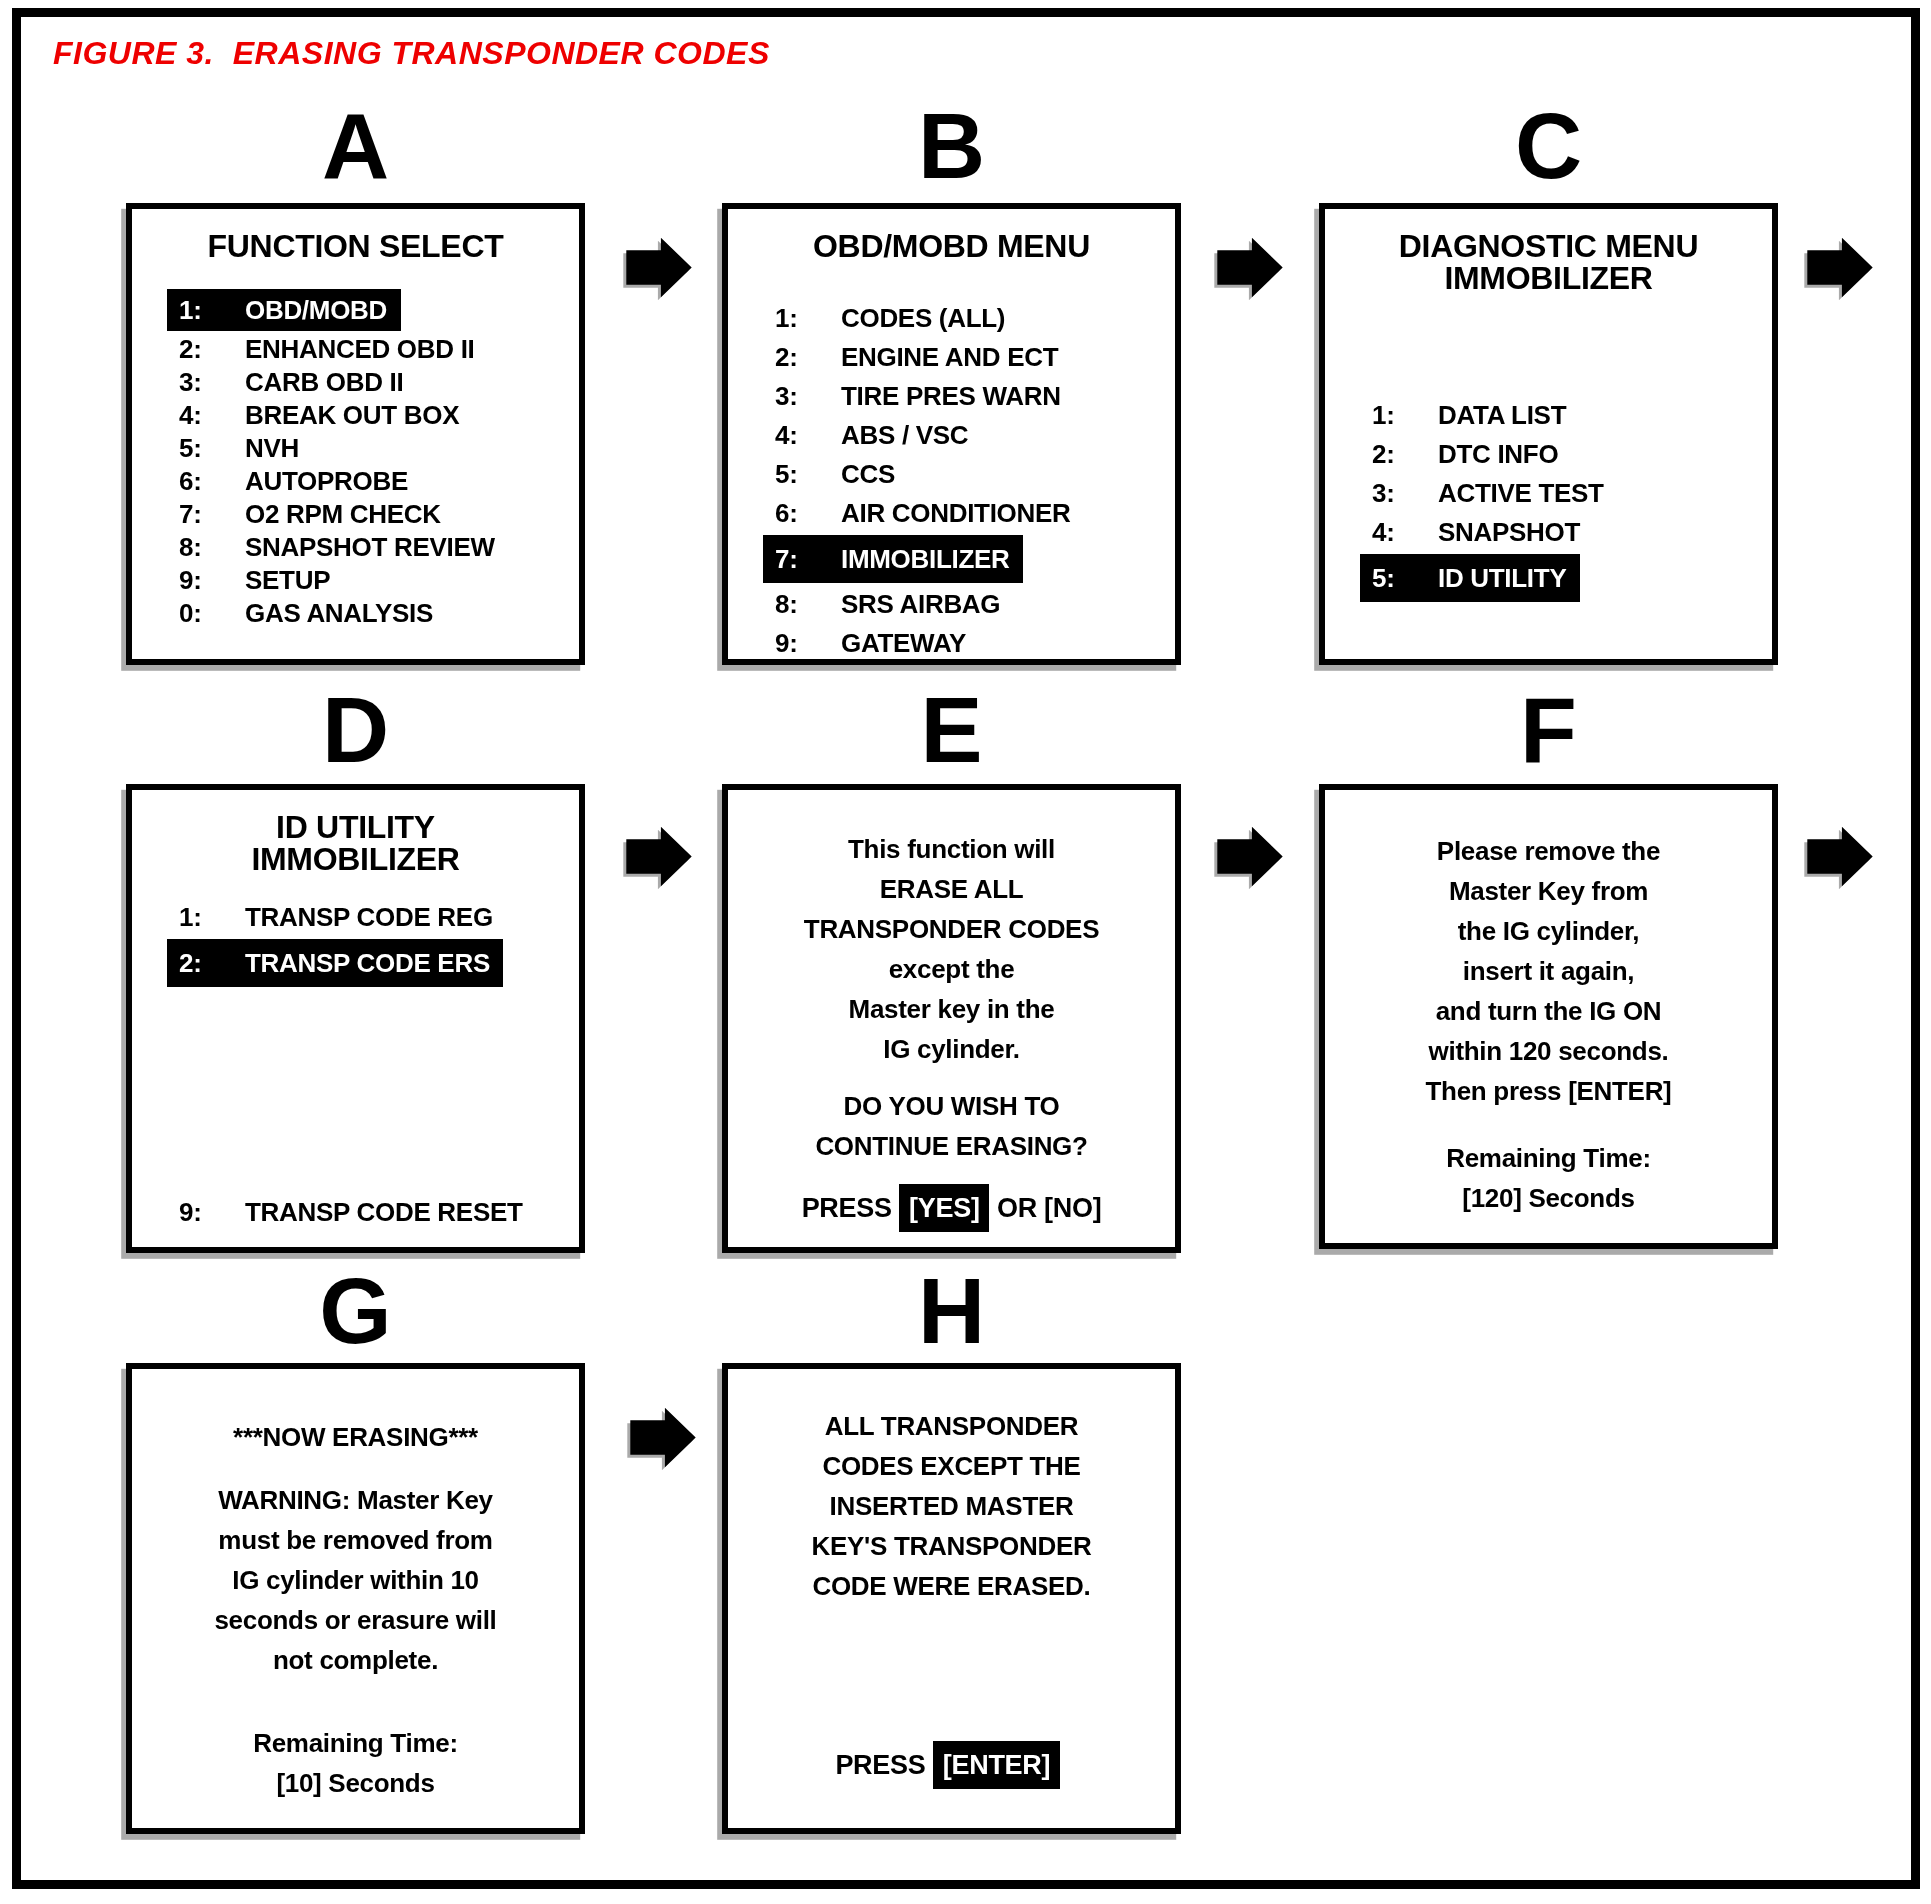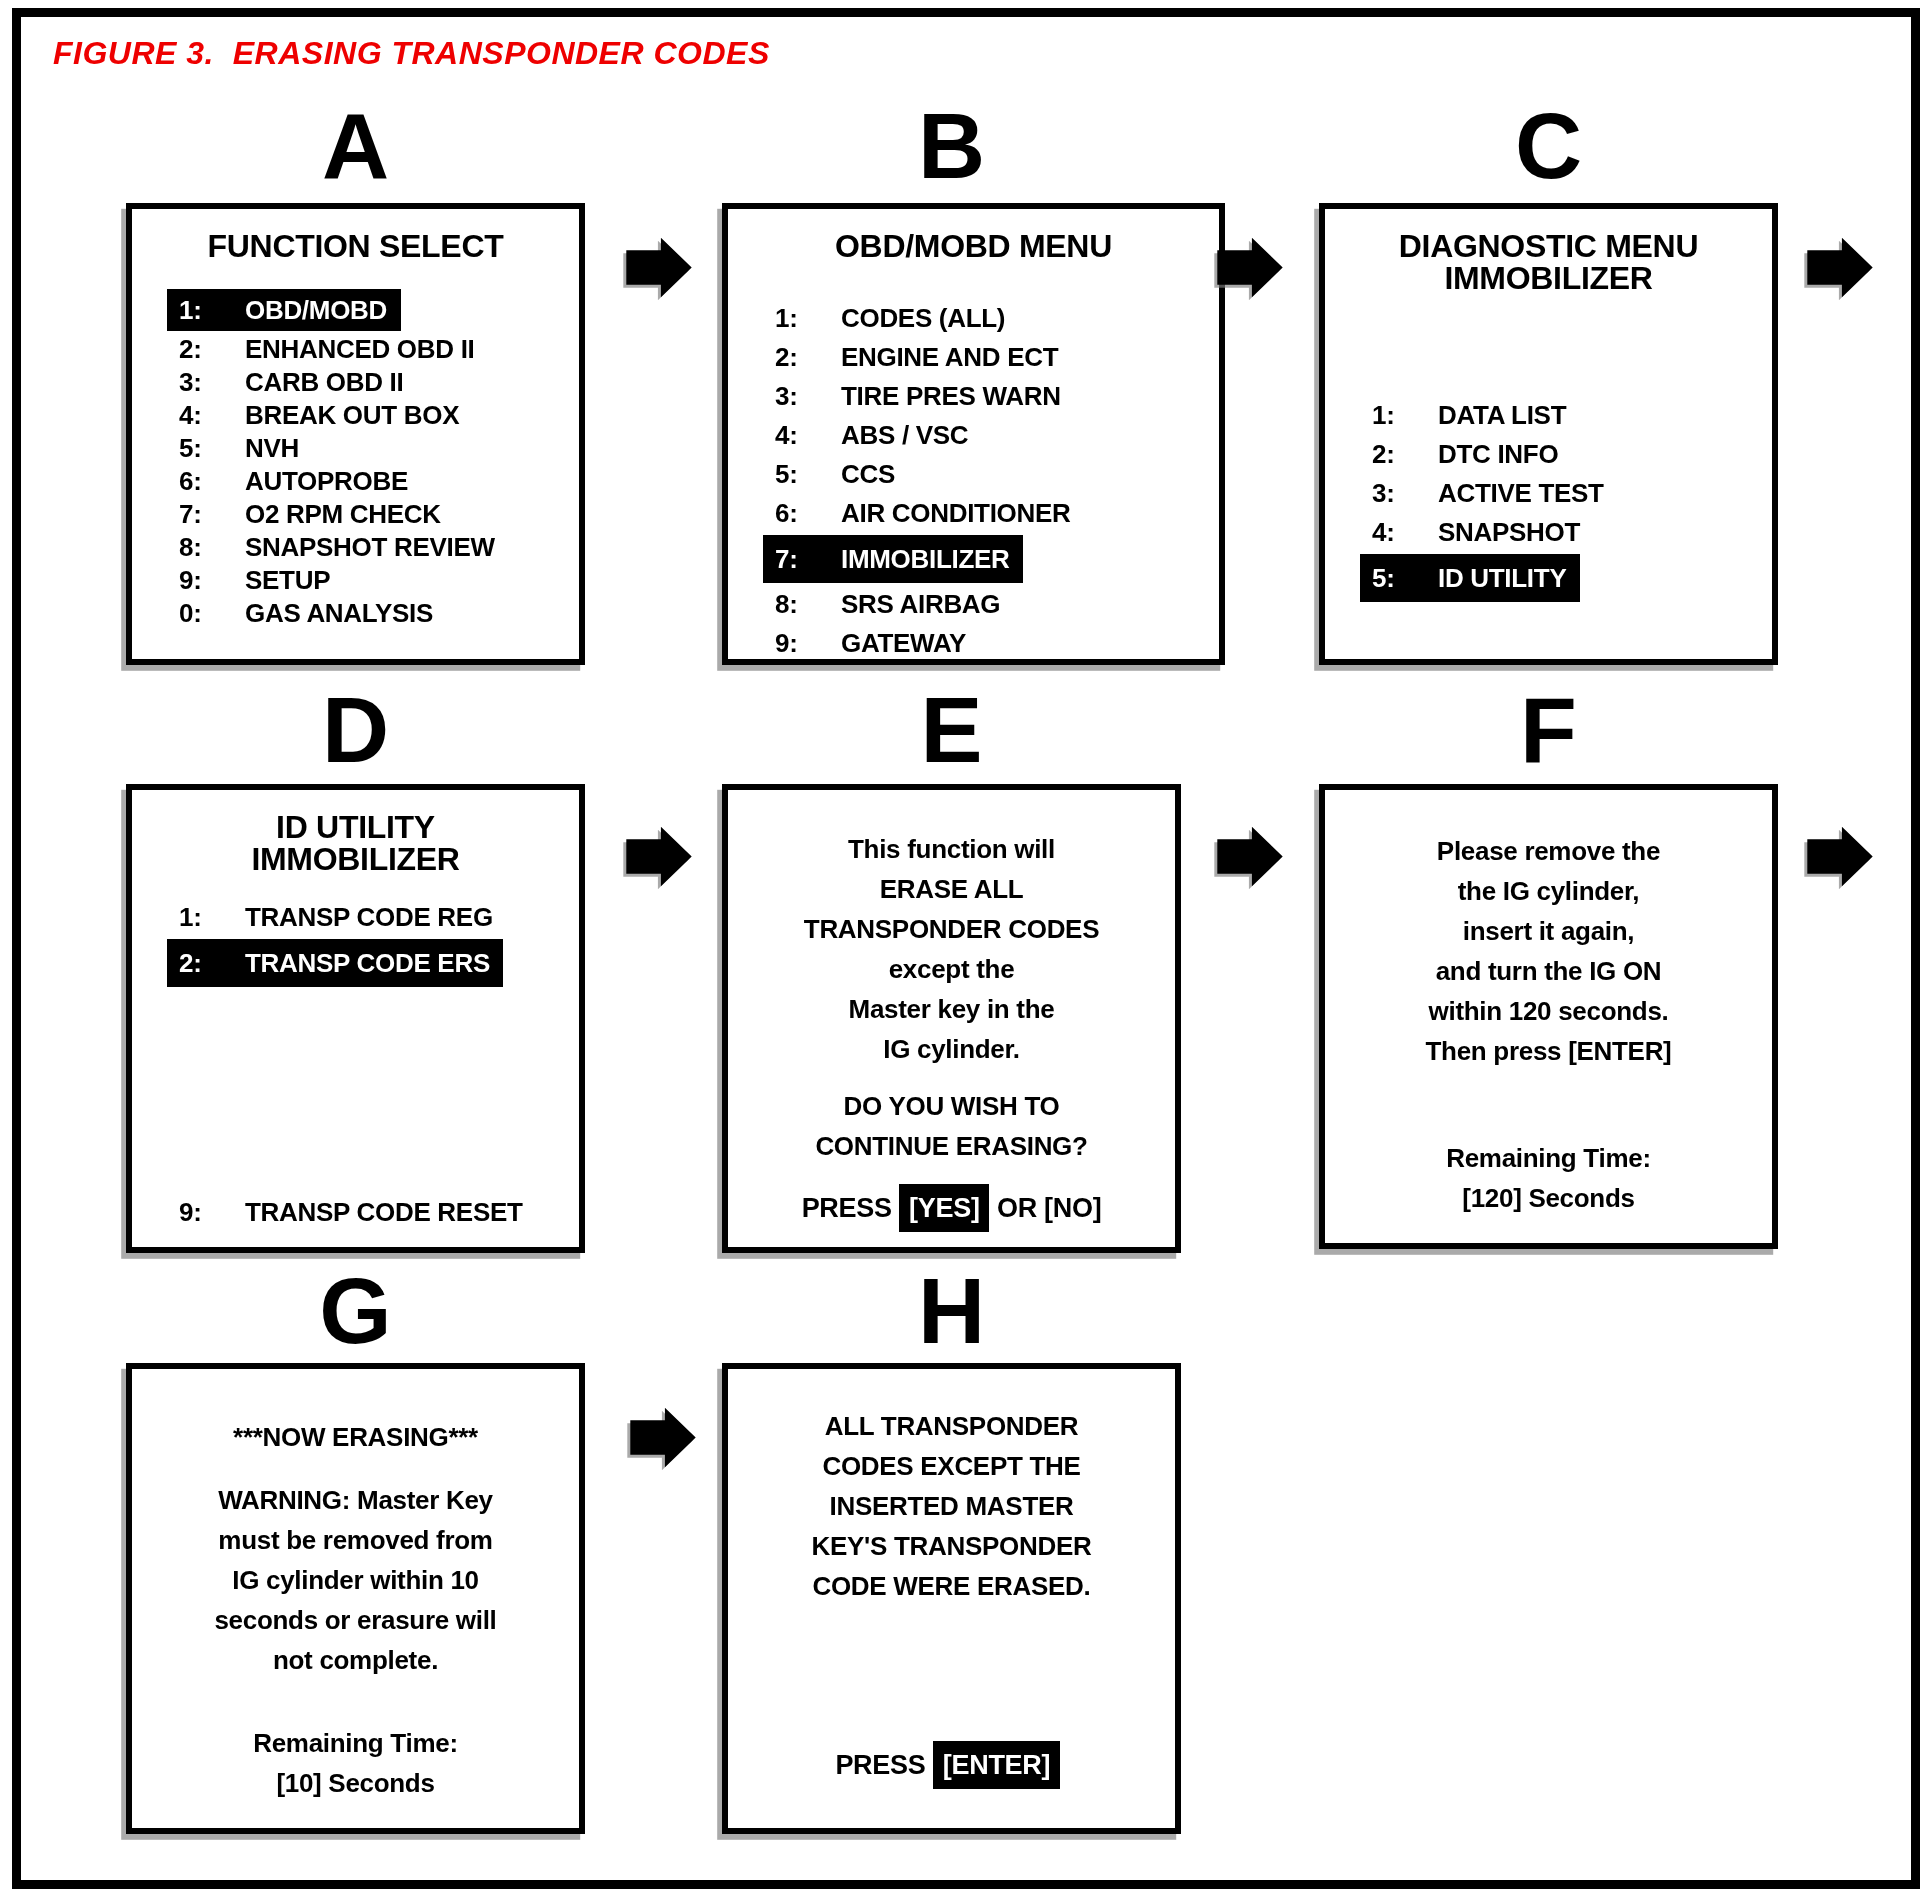--- a/index.html
+++ b/index.html
@@ -42,21 +42,21 @@
   .panel {
     position: absolute;
     background: #fff;
     border: 6.8px solid #000;
     box-shadow: -4.8px 5.8px 0 rgba(125,125,125,0.65);
     display: flex; flex-direction: column;
     font-size: 26px;
     letter-spacing: -0.3px;
   }
   #panel-a { left:126px;  top:203px;  width:459px; height:462px; }
-  #panel-b { left:722px;  top:203px;  width:503px; height:462px; }
+  #panel-b { left:722px;  top:203px;  width:459px; height:462px; }
   #panel-c { left:1319px; top:203px;  width:459px; height:462px; }
   #panel-d { left:126px;  top:784px;  width:459px; height:469px; }
   #panel-e { left:722px;  top:784px;  width:459px; height:469px; }
   #panel-f { left:1319px; top:784px;  width:459px; height:465px; }
   #panel-g { left:126px;  top:1363px; width:459px; height:471px; }
   #panel-h { left:722px;  top:1363px; width:459px; height:471px; }
 
   .screen-title { text-align:center; font-size:32px; line-height:32px; margin-top:21px; }
   .screen-title.two-line { line-height: 32px; }
 
@@ -185,20 +185,21 @@
   <div class="body-block question">
     <div>DO YOU WISH TO</div>
     <div>CONTINUE ERASING?</div>
   </div>
   <div class="press-line"><span>PRESS</span><span class="inv">[YES]</span><span>OR [NO]</span></div>
 </section>
 
 <section class="panel" id="panel-f">
   <div class="body-block intro">
     <div>Please remove the</div>
+    <div>Master Key from</div>
     <div>the IG cylinder,</div>
     <div>insert it again,</div>
     <div>and turn the IG ON</div>
     <div>within 120 seconds.</div>
     <div>Then press [ENTER]</div>
   </div>
   <div class="spacer"></div>
   <div class="footer-block">
     <div>Remaining Time:</div>
     <div>[120] Seconds</div>

